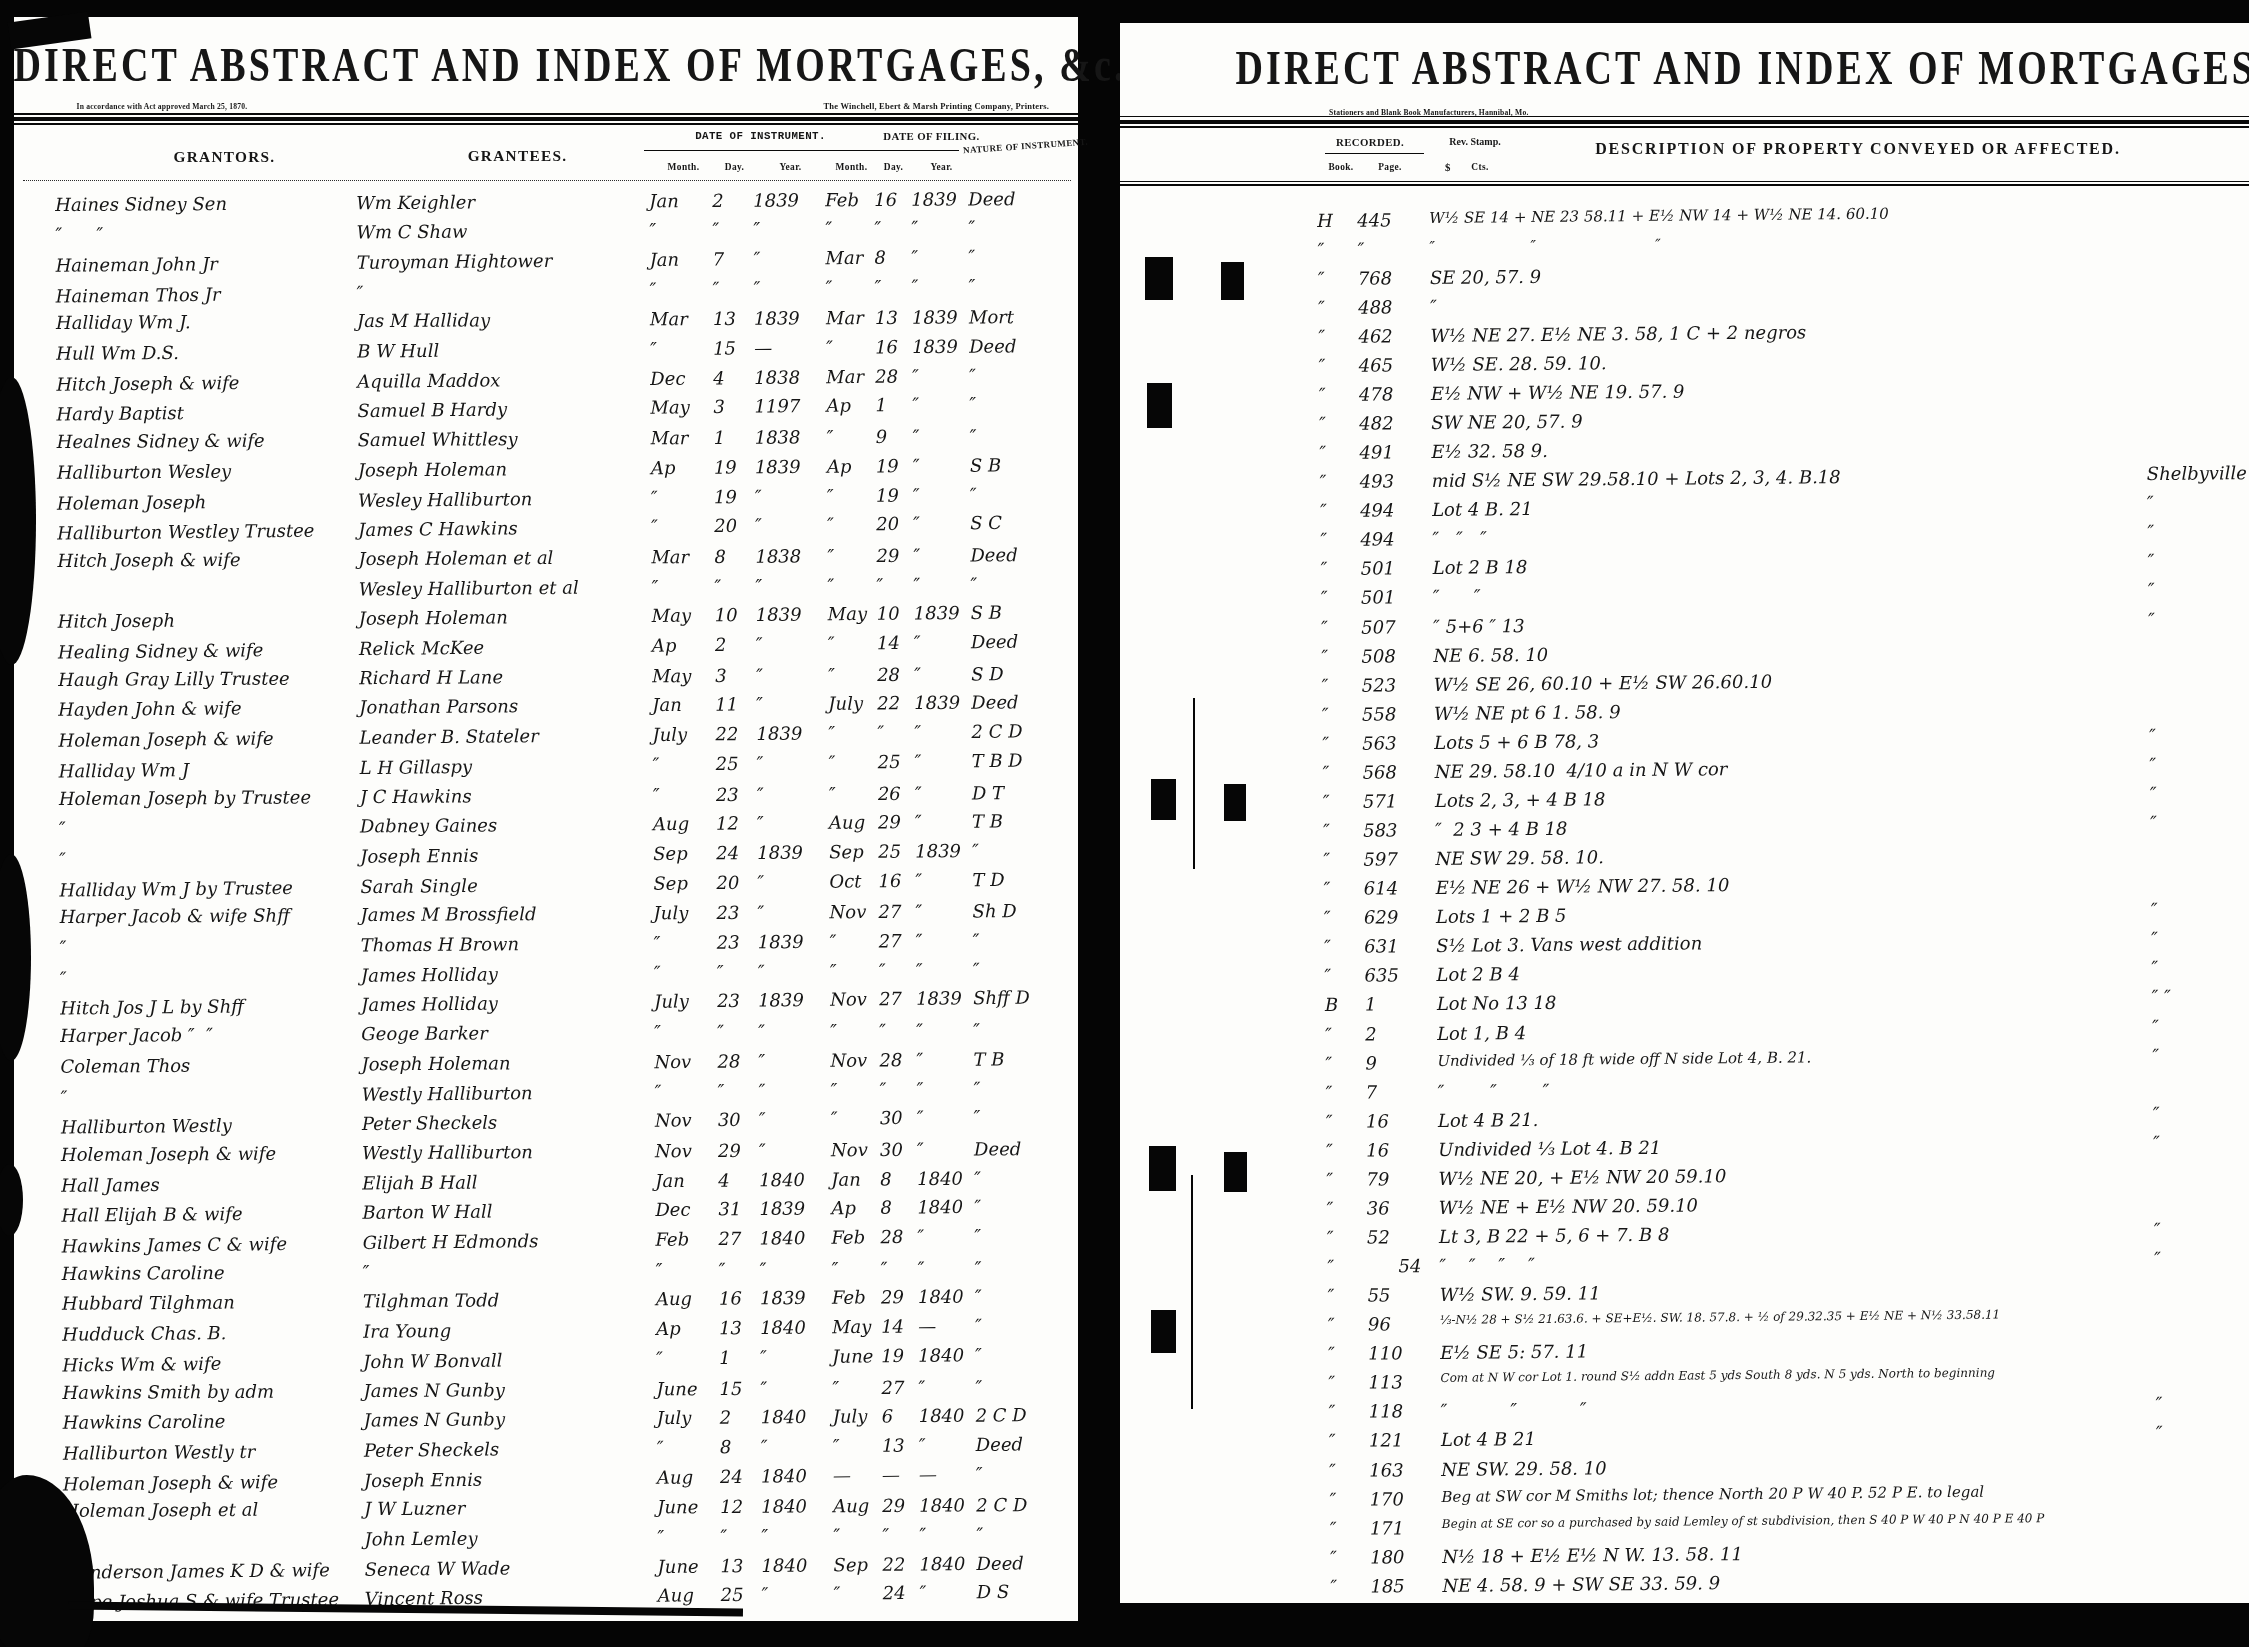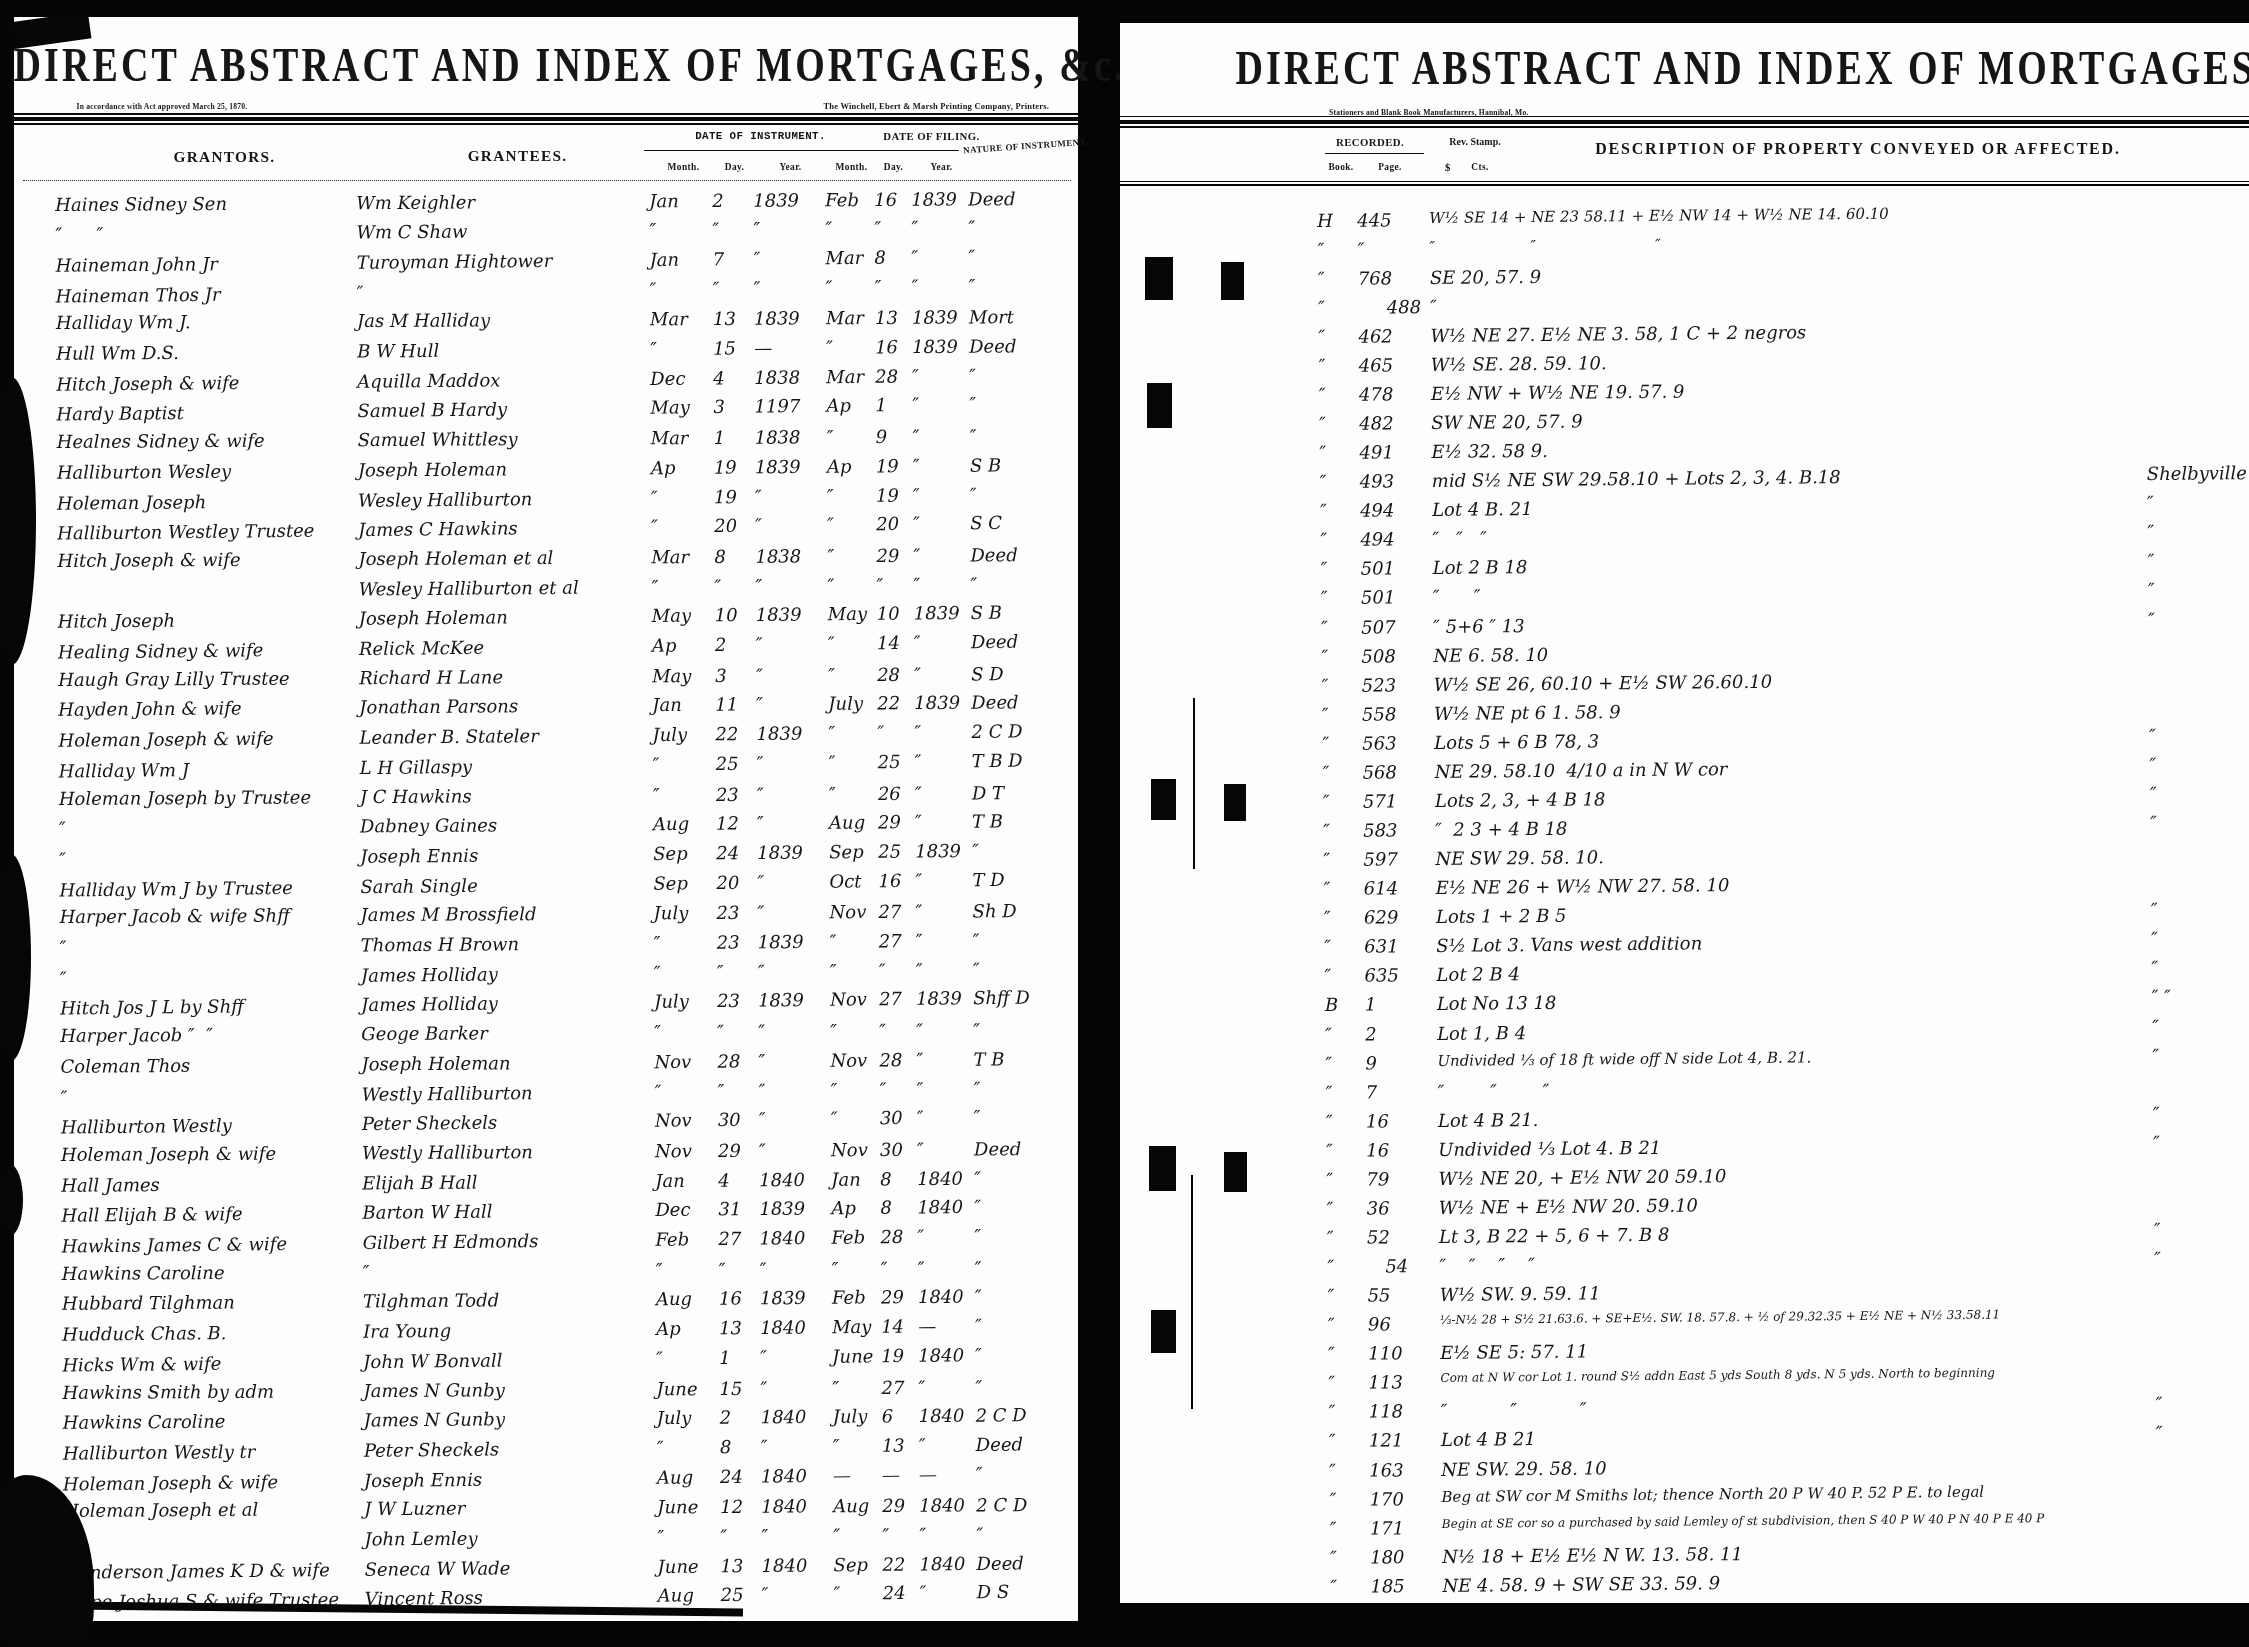--- a/index.html
+++ b/index.html
@@ -641,21 +641,21 @@
           <span class="cell" style="left: 1030px; width: 171px;"></span>
         </div>
         <div class="rrow hw" style="top: 242px;">
           <span class="cell" style="left: 203px; width: 36px;">″</span>
           <span class="cell" style="left: 243px; width: 63px;">768</span>
           <span class="cell" style="left: 315px; width: 702px;">SE 20, 57. 9</span>
           <span class="cell" style="left: 1030px; width: 171px;"></span>
         </div>
         <div class="rrow hw" style="top: 271px;">
           <span class="cell" style="left: 203px; width: 36px;">″</span>
-          <span class="cell" style="left: 243px; width: 63px; text-align: right;">488</span>
+          <span class="cell" style="left: 243px; width: 63px;">488</span>
           <span class="cell" style="left: 315px; width: 702px;">″</span>
           <span class="cell" style="left: 1030px; width: 171px;"></span>
         </div>
         <div class="rrow hw" style="top: 300px;">
           <span class="cell" style="left: 203px; width: 36px;">″</span>
           <span class="cell" style="left: 243px; width: 63px;">462</span>
           <span class="cell" style="left: 315px; width: 702px;">W½ NE 27. E½ NE 3. 58, 1 C + 2 negros</span>
           <span class="cell" style="left: 1030px; width: 171px;"></span>
         </div>
         <div class="rrow hw" style="top: 329px;">
@@ -839,21 +839,21 @@
           <span class="cell" style="left: 1030px; width: 171px;"></span>
         </div>
         <div class="rrow hw" style="top: 1201px;">
           <span class="cell" style="left: 203px; width: 36px;">″</span>
           <span class="cell" style="left: 243px; width: 63px;">52</span>
           <span class="cell" style="left: 315px; width: 702px;">Lt 3, B 22 + 5, 6 + 7. B 8</span>
           <span class="cell" style="left: 1030px; width: 171px;">″</span>
         </div>
         <div class="rrow hw" style="top: 1230px;">
           <span class="cell" style="left: 203px; width: 36px;">″</span>
-          <span class="cell" style="left: 261px; width: 63px;">54</span>
+          <span class="cell" style="left: 254px; width: 63px; text-align: center;">54</span>
           <span class="cell" style="left: 315px; width: 702px;">″    ″    ″    ″</span>
           <span class="cell" style="left: 1030px; width: 171px;">″</span>
         </div>
         <div class="rrow hw" style="top: 1259px;">
           <span class="cell" style="left: 203px; width: 36px;">″</span>
           <span class="cell" style="left: 243px; width: 63px;">55</span>
           <span class="cell" style="left: 315px; width: 702px;">W½ SW. 9. 59. 11</span>
           <span class="cell" style="left: 1030px; width: 171px;"></span>
         </div>
         <div class="rrow hw" style="top: 1288px;">

